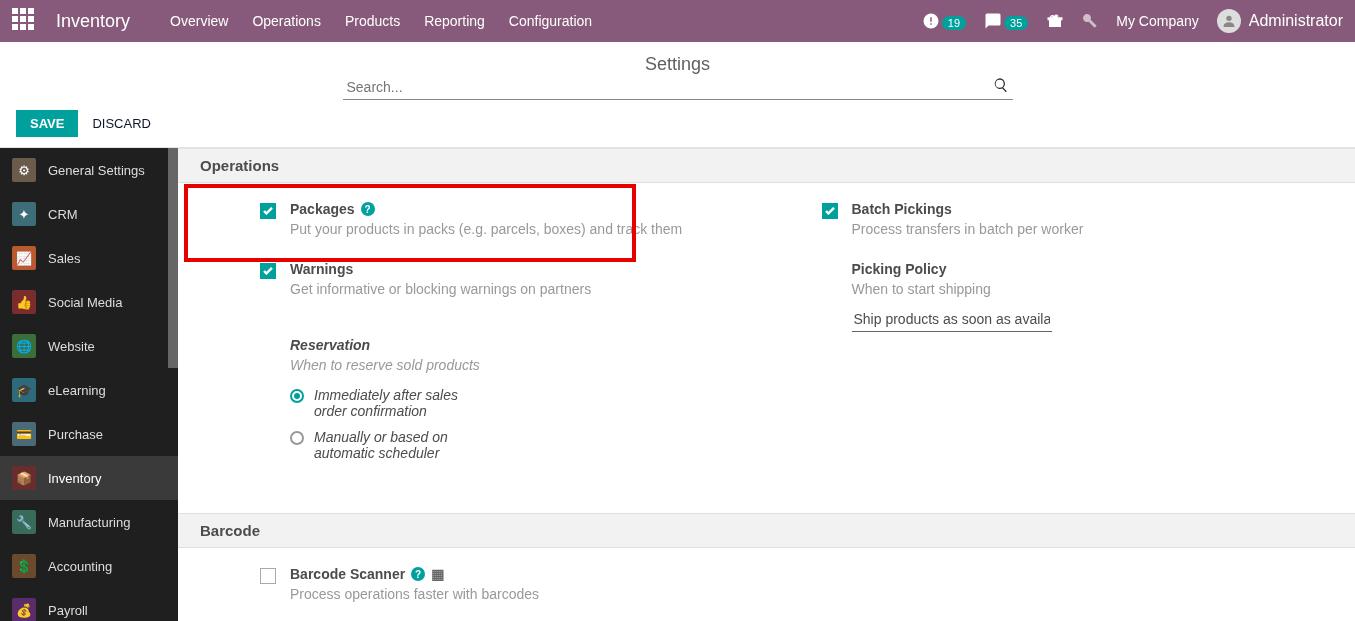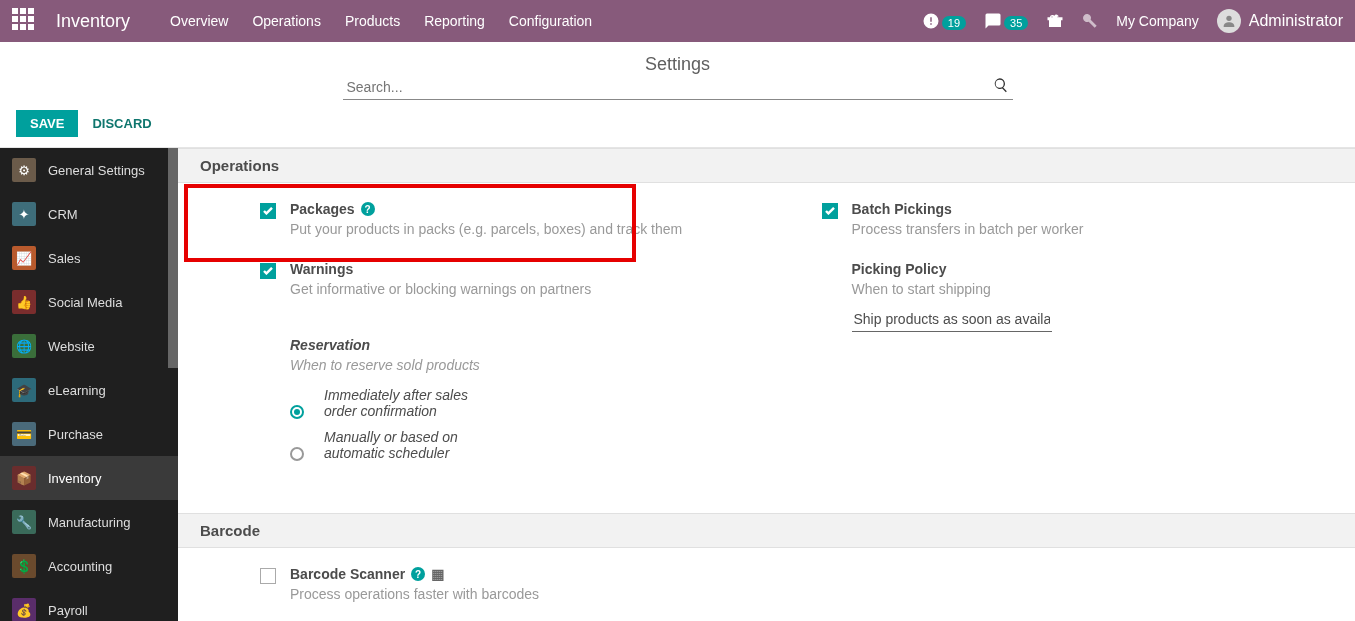--- a/index.html
+++ b/index.html
@@ -22,21 +22,21 @@
 
 
 .controlbar { background: #fff; padding: 12px 16px 10px 16px; border-bottom: 1px solid #e5e5e5; display: flex; flex-direction: column; gap: 10px; }
 .controlbar-top { display: flex; justify-content: space-between; align-items: center; flex-direction: column; }
 .page-title { font-size: 18px; color: #5f5f5f; font-weight: 400; }
 .searchbox { width: 670px; position: relative; }
 .searchbox input { width: 100%; border: none; border-bottom: 1px solid #888; padding: 4px 24px 4px 4px; font-size: 14px; outline: none; }
 .searchbox .sicon { position: absolute; right: 4px; top: 2px; color: #555; }
 .buttons { display: flex; align-items: center; gap: 14px; }
 .btn-save { background: #00a09d; color: #fff; border: none; padding: 6px 14px; font-size: 13px; font-weight: 600; cursor: pointer; }
-.btn-discard { color: #0f766e; font-size: 13px; font-weight: 700; cursor: pointer; background: none; border: none; }
+.btn-discard { color: #0f172a; font-size: 13px; font-weight: 400; cursor: pointer; background: none; border: none; }
 
 
 .main { display: flex; height: calc(621px - 42px - 90px); }
 .sidebar { width: 178px; background: #1f1f1f; overflow-y: auto; position: relative; }
 .sidebar::-webkit-scrollbar { width: 10px; }
 .sidebar-item { display: flex; align-items: center; gap: 12px; padding: 10px 12px; color: #ddd; font-size: 13px; cursor: pointer; }
 .sidebar-item.active { background: #3a3a3a; color: #fff; }
 .sidebar-icon { width: 24px; height: 24px; display: flex; align-items: center; justify-content: center; font-size: 13px; color: #fff; border-radius: 2px; }
 
 .content { flex: 1; background: #fff; overflow-y: auto; position: relative; }
@@ -44,21 +44,21 @@
 .settings-grid { display: flex; padding: 18px 12px; gap: 40px; }
 .col { flex: 1; }
 .setting-row { display: flex; gap: 14px; margin-bottom: 24px; align-items: flex-start; }
 .checkbox { width: 16px; height: 16px; border: 1px solid #00a09d; background: #00a09d; display: flex; align-items: center; justify-content: center; margin-top: 2px; flex-shrink: 0; cursor: pointer; }
 .checkbox.empty { background: #fff; border-color: #aaa; }
 .check-svg { stroke: #fff; stroke-width: 3; fill: none; }
 .setting-title { font-weight: 700; color: #4c4c4c; font-size: 14px; display: flex; align-items: center; gap: 6px; }
 .setting-desc { color: #999; font-size: 14px; margin-top: 4px; }
 .help-icon { width: 14px; height: 14px; background: #00a09d; border-radius: 50%; color: #fff; font-size: 10px; display: inline-flex; align-items: center; justify-content: center; cursor: pointer; }
 .radio-group { margin-top: 14px; }
-.radio-row { display: flex; align-items: flex-end; gap: 20px; margin-bottom: 10px; cursor: pointer; }
+.radio-row { display: flex; align-items: flex-start; gap: 10px; margin-bottom: 10px; cursor: pointer; }
 .radio { width: 14px; height: 14px; border: 2px solid #999; border-radius: 50%; margin-top: 2px; flex-shrink: 0; display: flex; align-items: center; justify-content: center; }
 .radio.selected { border-color: #00a09d; }
 .radio.selected::after { content: ''; width: 6px; height: 6px; background: #00a09d; border-radius: 50%; }
 .radio-label { color: #4c4c4c; font-size: 14px; max-width: 180px; }
 .select-field { border: none; border-bottom: 1px solid #666; padding: 4px 2px; font-size: 14px; width: 200px; margin-top: 10px; background: transparent; color: #4c4c4c; }
 .spacer-col { width: 30px; flex-shrink: 0; }
 
 
 .highlight-box { position: absolute; border: 4px solid #e60000; pointer-events: none; }
 

